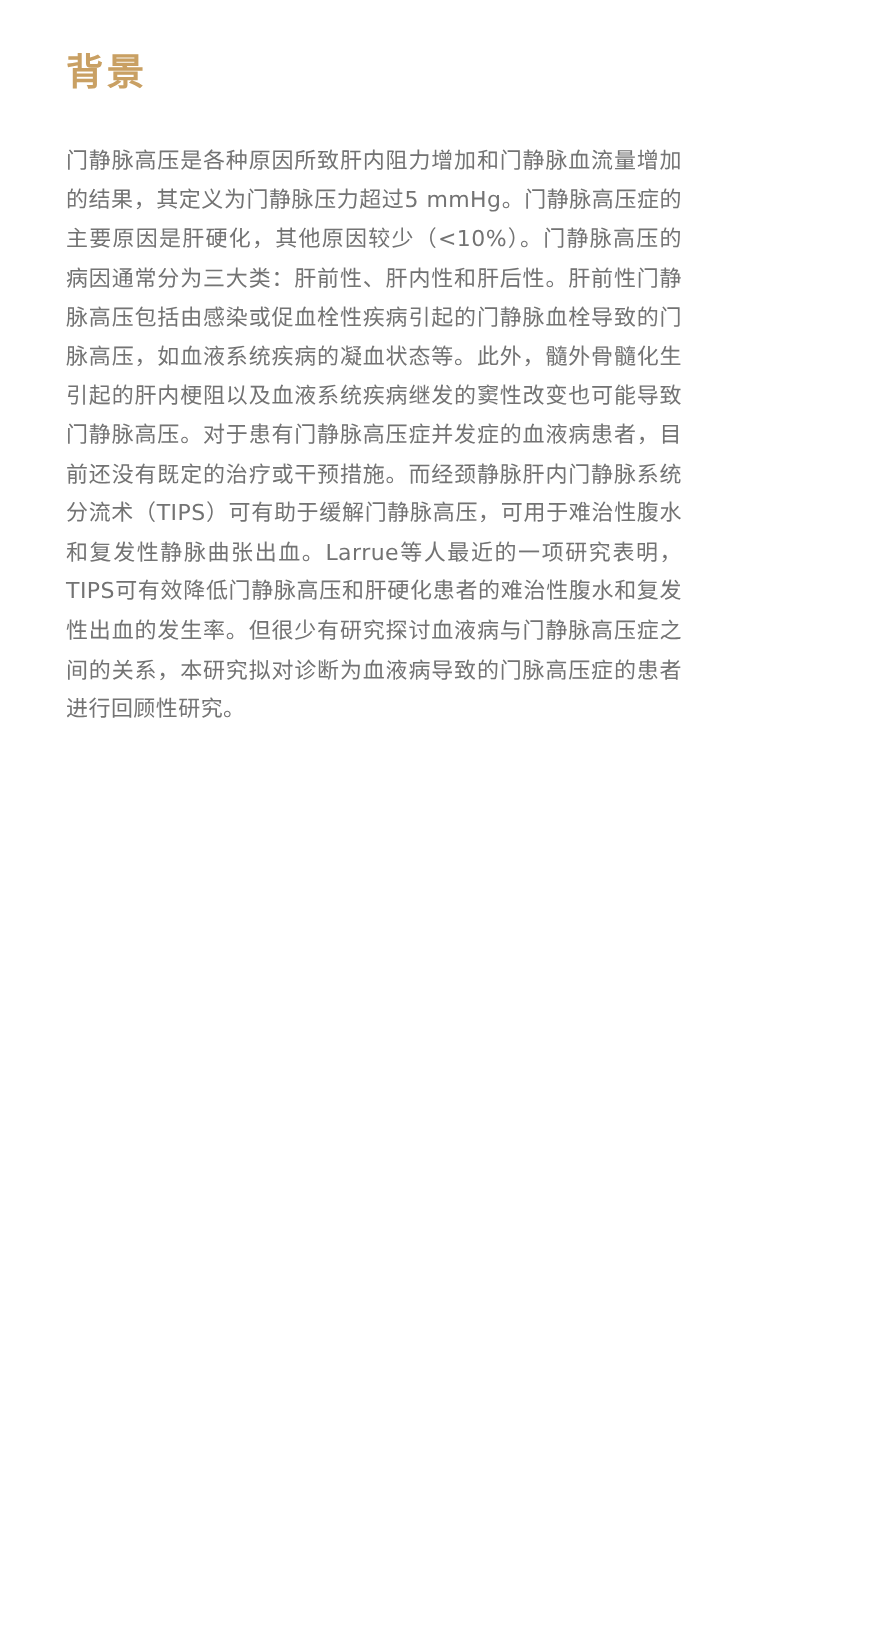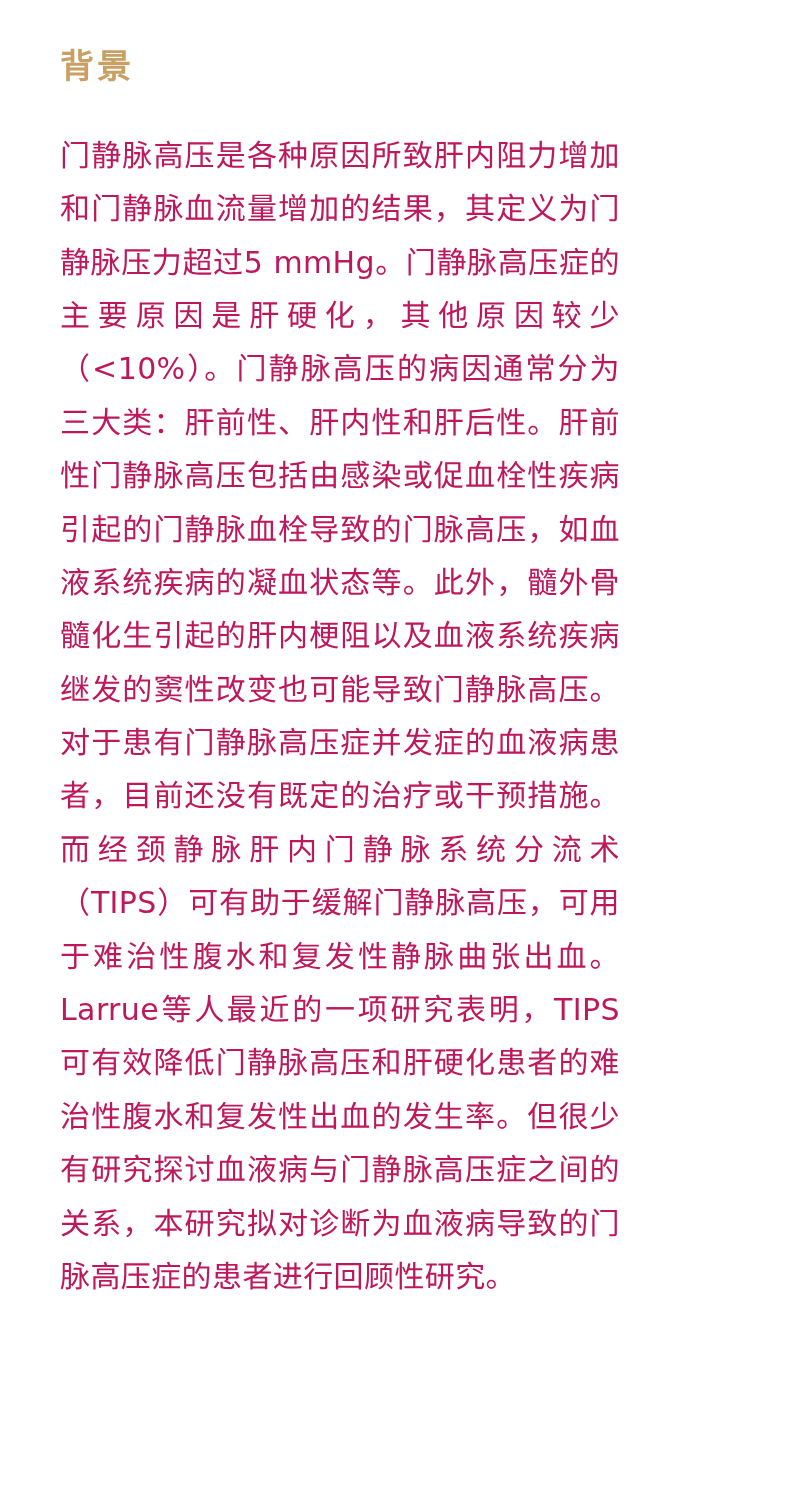--- a/index.html
+++ b/index.html
@@ -25,23 +25,23 @@
   .section-heading {
     font-size: 34px;
     line-height: 1.2;
     font-weight: bold;
     color: #c9a063;
     letter-spacing: 3px;
     margin: 0 0 42px 0;
     font-family: "DejaVu Sans", "Liberation Sans", sans-serif;
   }
   .body-text {
-    font-size: 30px;
+    font-size: 20px;
     line-height: 1.78;
-    color: #be185d;
+    color: #737373;
     text-align: justify;
     text-justify: inter-ideograph;
     letter-spacing: 0.4px;
     margin: 0;
     font-family: "DejaVu Sans", "Liberation Sans", sans-serif;
   }
 </style>
 </head>
 <body>
 

